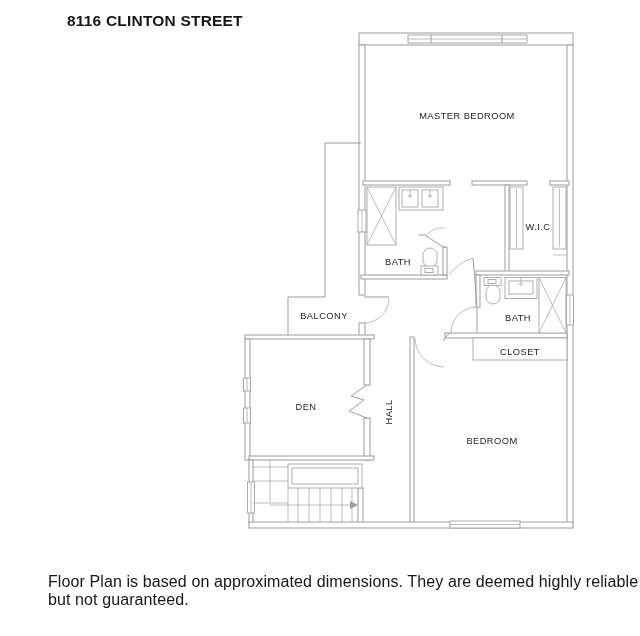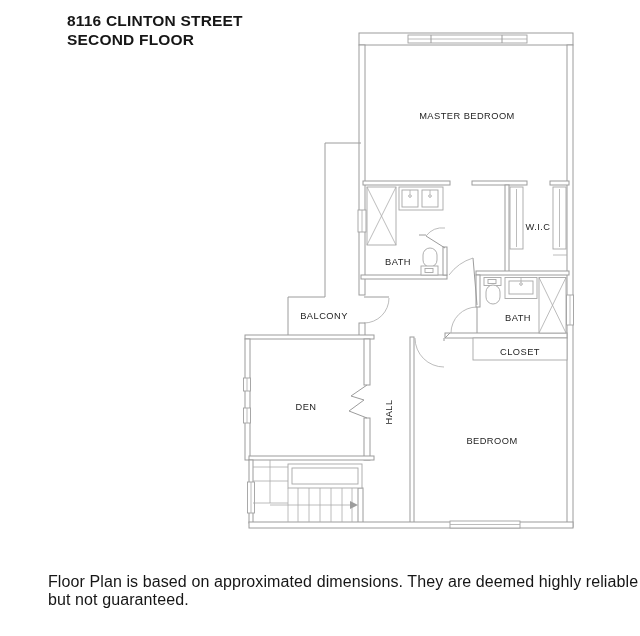--- a/index.html
+++ b/index.html
@@ -16,21 +16,20 @@
   .arrow{fill:#9c9c9c;stroke:none;}
   .lbl{fill:#242424;font-size:9.3px;letter-spacing:.45px;text-anchor:middle;font-family:"Liberation Sans",sans-serif;}
 </style>
 </head>
 <body>
 
 <div class="sheet">
 
   <div class="title">
     <div>8116 CLINTON STREET</div>
-    <div>SECOND FLOOR</div>
   </div>
 
   <svg width="640" height="636" viewBox="0 0 640 636">
 
     <g>
 
       <rect class="wall" x="359" y="33" width="214" height="12"></rect>
       <rect class="wall" x="359" y="45" width="6" height="250"></rect>
       <rect class="wall" x="359" y="323" width="6" height="14"></rect>
       <rect class="wall" x="567" y="45" width="6" height="482"></rect>

